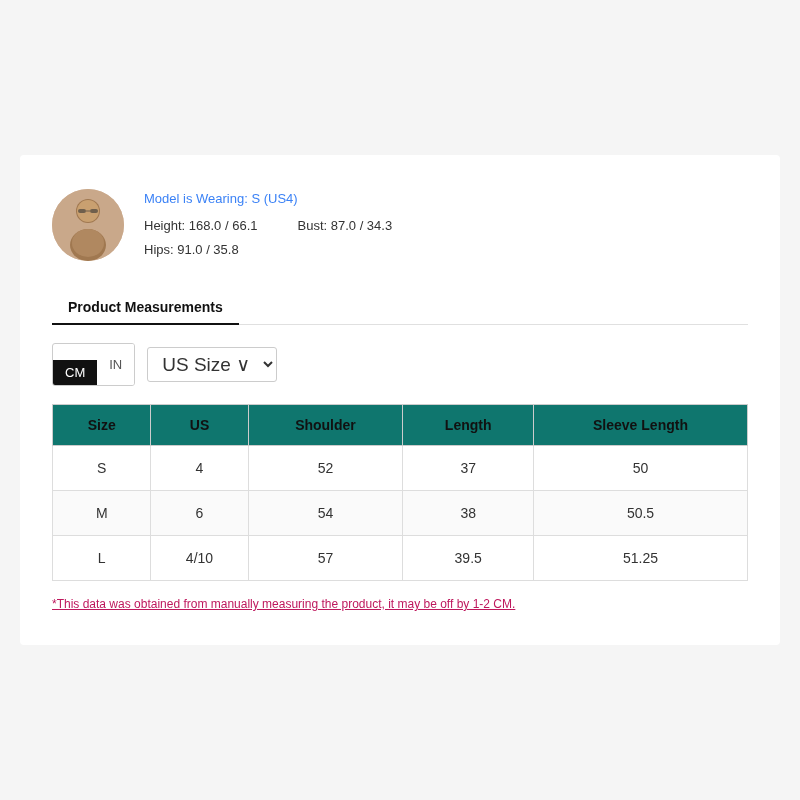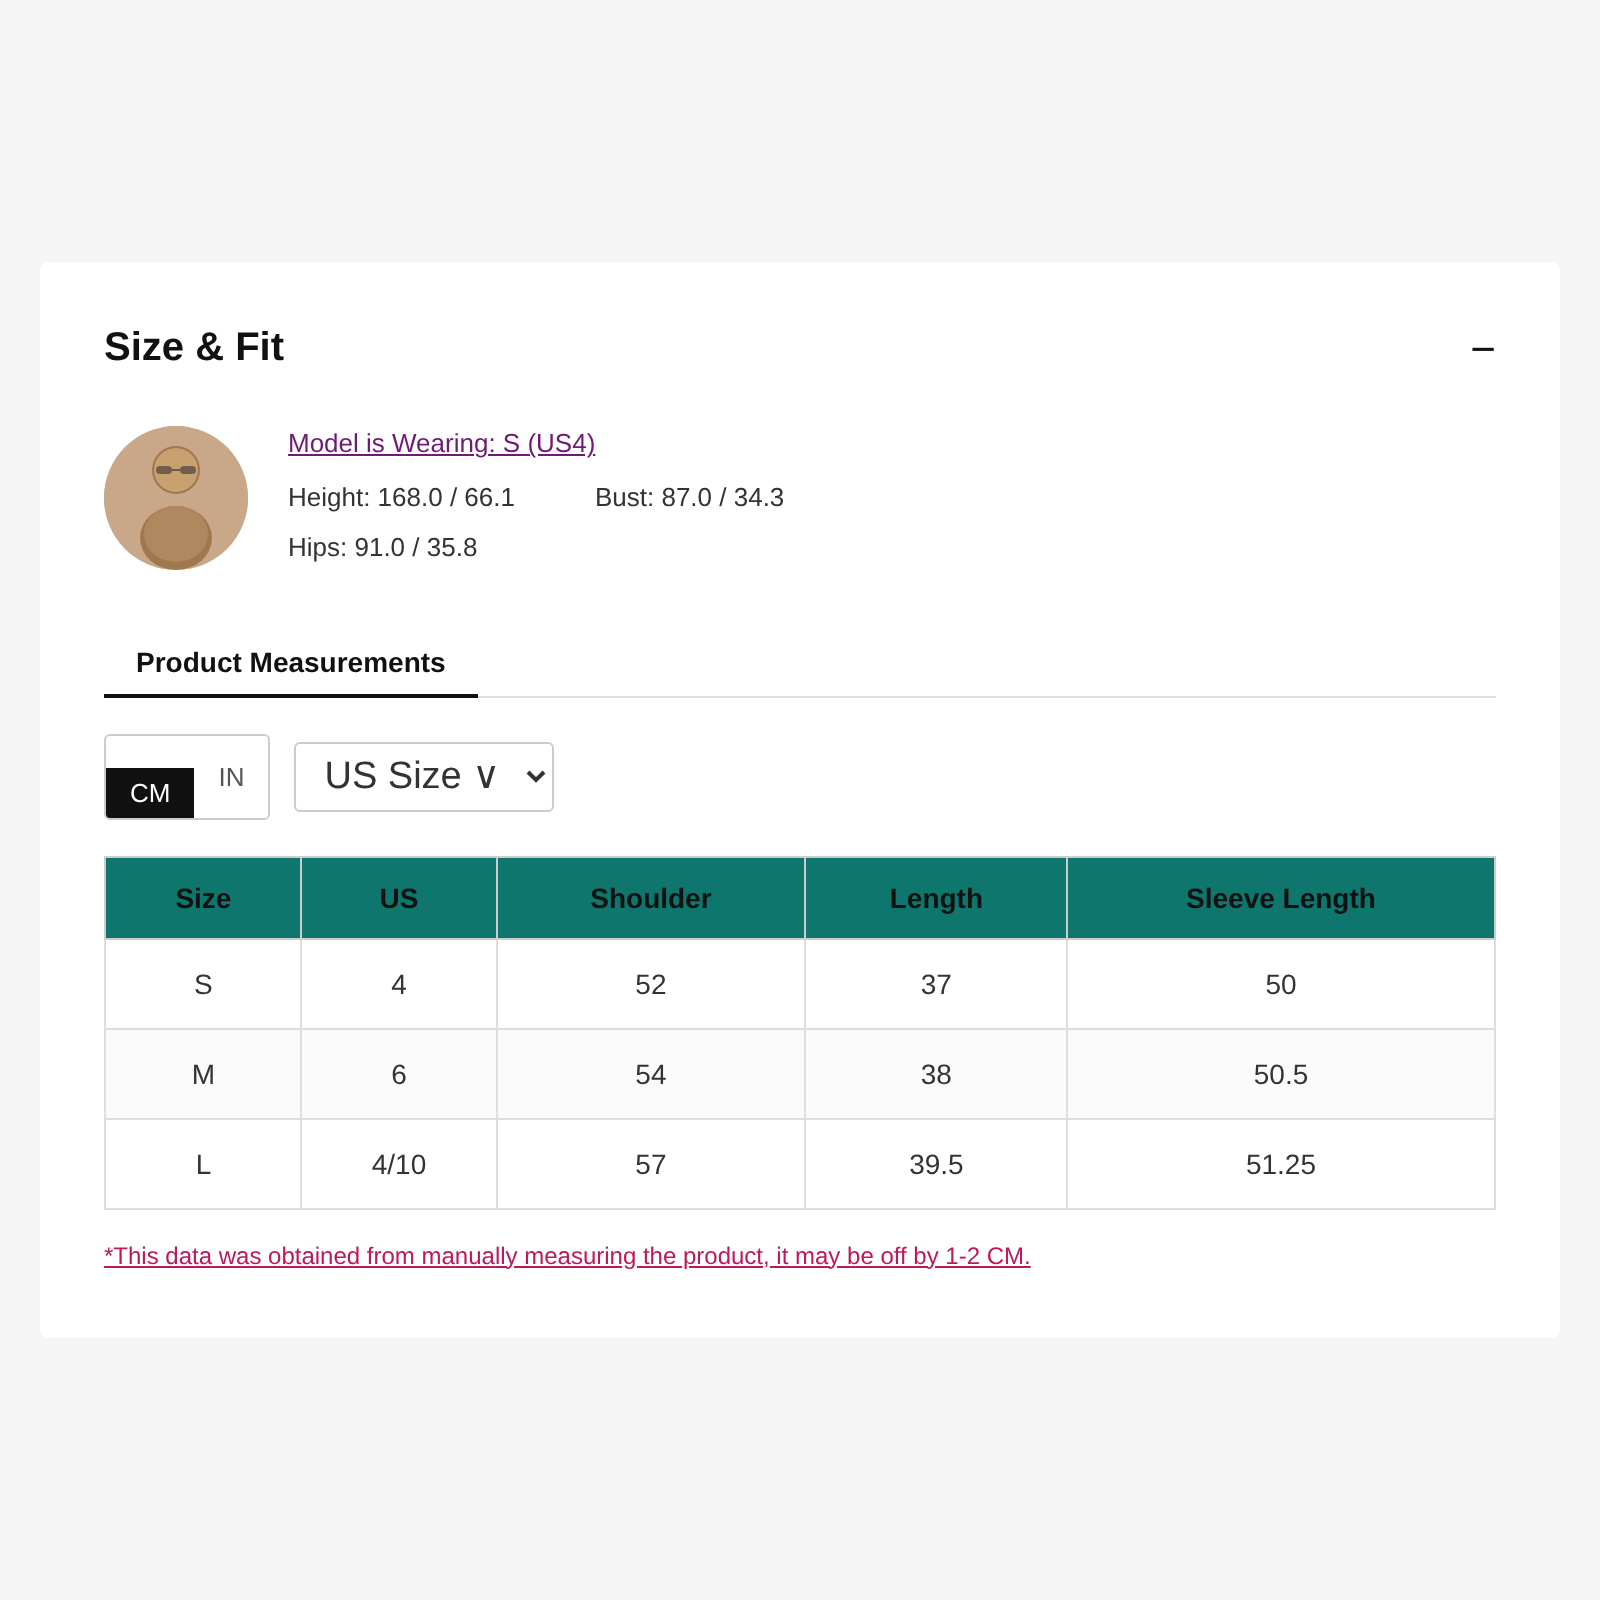--- a/index.html
+++ b/index.html
@@ -59,23 +59,22 @@
       width: 72px;
       height: 72px;
     }
     .model-info {
       font-size: 13px;
       color: #333;
       line-height: 1.9;
     }
     .model-info .wearing {
       font-size: 13px;
-      color: #701a75;
+      color: #3b82f6;
       margin-bottom: 2px;
-      text-decoration: underline;
     }
     .model-stats {
       display: grid;
       grid-template-columns: auto auto;
       gap: 0 40px;
     }
     .tabs-row {
       display: flex;
       border-bottom: 1px solid #e0e0e0;
       margin-bottom: 18px;
@@ -163,24 +162,20 @@
       line-height: 1.5;
       margin-top: 6px;
       text-decoration: underline;
     }
   </style>
 </head>
 <body>
 
 <div class="card">
 
-  <div class="header-row">
-    <span class="section-title">Size &amp; Fit</span>
-    <button class="collapse-btn">−</button>
-  </div>
 
   <div class="model-row">
     <div class="avatar">
 
       <svg viewBox="0 0 72 72" xmlns="http://www.w3.org/2000/svg">
         <rect width="72" height="72" fill="#c9a88a"></rect>
         <circle cx="36" cy="22" r="12" fill="#a07850"></circle>
         <ellipse cx="36" cy="56" rx="18" ry="16" fill="#a07850"></ellipse>
 
         <circle cx="36" cy="22" r="11" fill="#c9a070"></circle>

